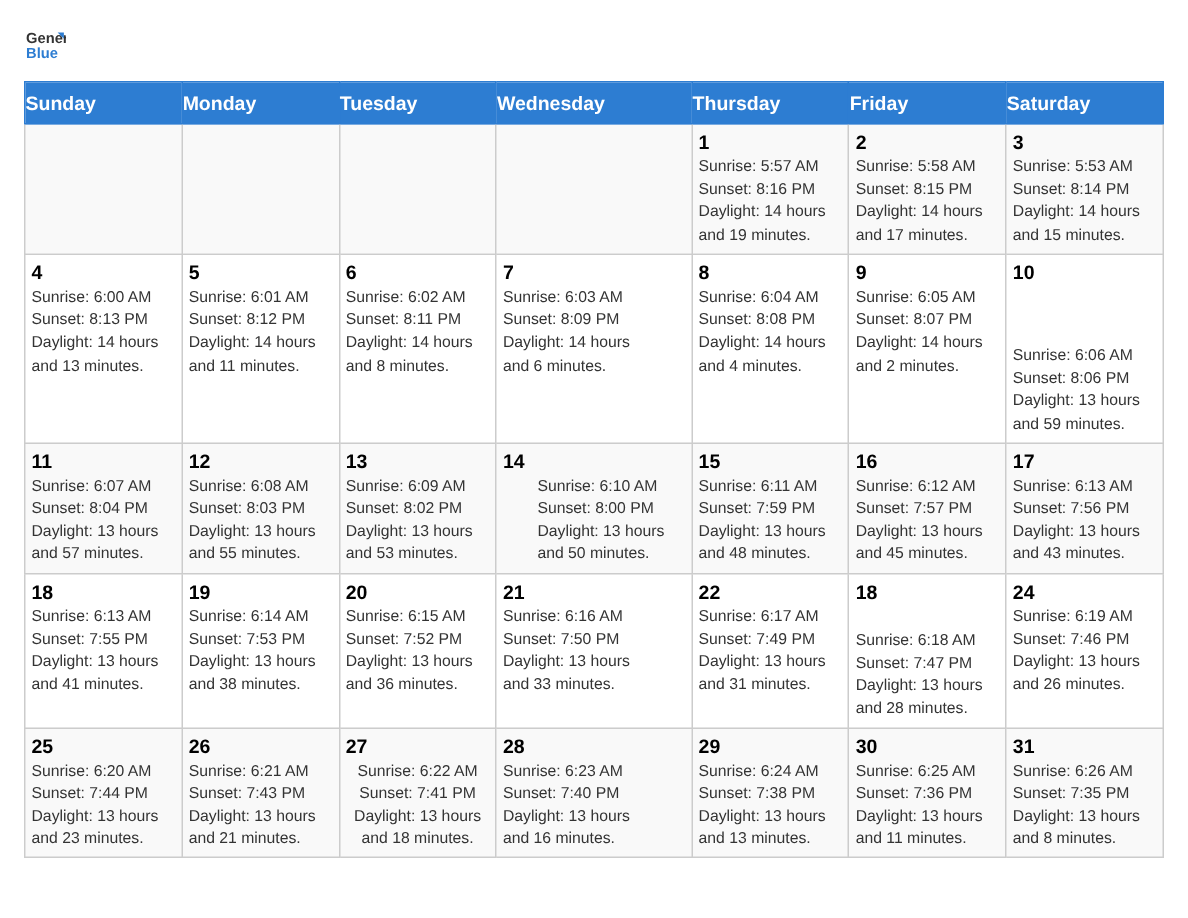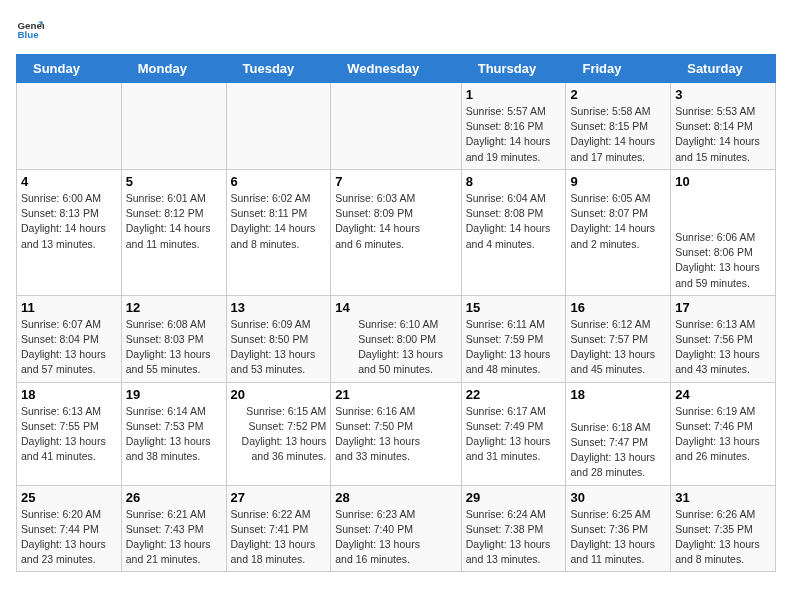--- a/index.html
+++ b/index.html
@@ -39,21 +39,21 @@
       color: #555;
     }
     table {
       width: 100%;
       border-collapse: collapse;
       font-size: 11px;
     }
     thead th {
       background-color: #2d7dd2;
       color: #fff;
-      padding: 6px 16px;
+      padding: 6px 0;
       text-align: left;
       font-size: 13px;
       font-weight: bold;
       border: 1px solid #2d7dd2;
     }
     tbody td {
       border: 1px solid #ccc;
       vertical-align: top;
       padding: 4px 4px;
       min-height: 80px;
@@ -199,21 +199,21 @@
         <td>
           <span class="day-number">12</span>
           <div class="day-info" style="white-space: pre-line;">Sunrise: 6:08 AM
 Sunset: 8:03 PM
 Daylight: 13 hours
 and 55 minutes.</div>
         </td>
         <td>
           <span class="day-number">13</span>
           <div class="day-info" style="white-space: pre-line;">Sunrise: 6:09 AM
-Sunset: 8:50 PM
+Sunset: 8:02 PM
 Daylight: 13 hours
 and 53 minutes.</div>
         </td>
         <td>
           <span class="day-number">14</span>
           <div class="day-info" style="white-space: pre-line; margin-left: 23px;">Sunrise: 6:10 AM
 Sunset: 8:00 PM
 Daylight: 13 hours
 and 50 minutes.</div>
         </td>
@@ -249,21 +249,21 @@
         </td>
         <td>
           <span class="day-number">19</span>
           <div class="day-info" style="white-space: pre-line;">Sunrise: 6:14 AM
 Sunset: 7:53 PM
 Daylight: 13 hours
 and 38 minutes.</div>
         </td>
         <td>
           <span class="day-number">20</span>
-          <div class="day-info" style="white-space: pre-line; text-align: right;">Sunrise: 6:15 AM
+          <div class="day-info" style="white-space: pre-line;">Sunrise: 6:15 AM
 Sunset: 7:52 PM
 Daylight: 13 hours
 and 36 minutes.</div>
         </td>
         <td>
           <span class="day-number">21</span>
           <div class="day-info" style="white-space: pre-line;">Sunrise: 6:16 AM
 Sunset: 7:50 PM
 Daylight: 13 hours
 and 33 minutes.</div>
@@ -300,21 +300,21 @@
         </td>
         <td>
           <span class="day-number">26</span>
           <div class="day-info" style="white-space: pre-line;">Sunrise: 6:21 AM
 Sunset: 7:43 PM
 Daylight: 13 hours
 and 21 minutes.</div>
         </td>
         <td>
           <span class="day-number">27</span>
-          <div class="day-info" style="white-space: pre-line;">Sunrise: 6:22 AM
+          <div class="day-info" style="white-space: pre-line; text-align: center;">Sunrise: 6:22 AM
 Sunset: 7:41 PM
 Daylight: 13 hours
 and 18 minutes.</div>
         </td>
         <td>
           <span class="day-number">28</span>
           <div class="day-info" style="white-space: pre-line;">Sunrise: 6:23 AM
 Sunset: 7:40 PM
 Daylight: 13 hours
 and 16 minutes.</div>

